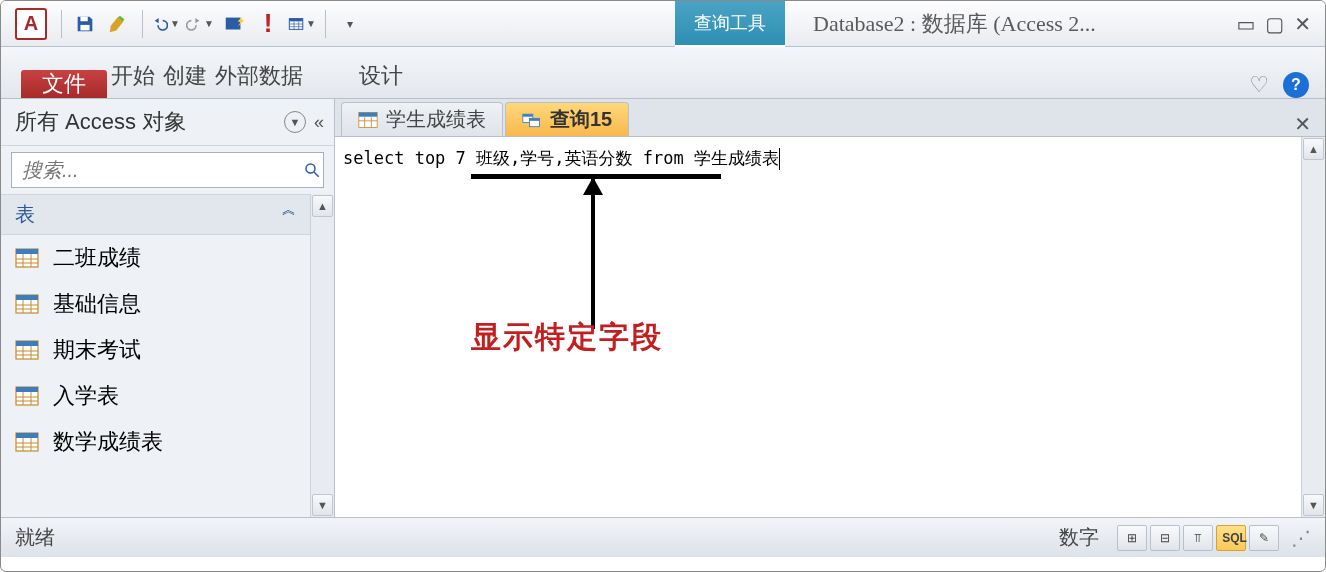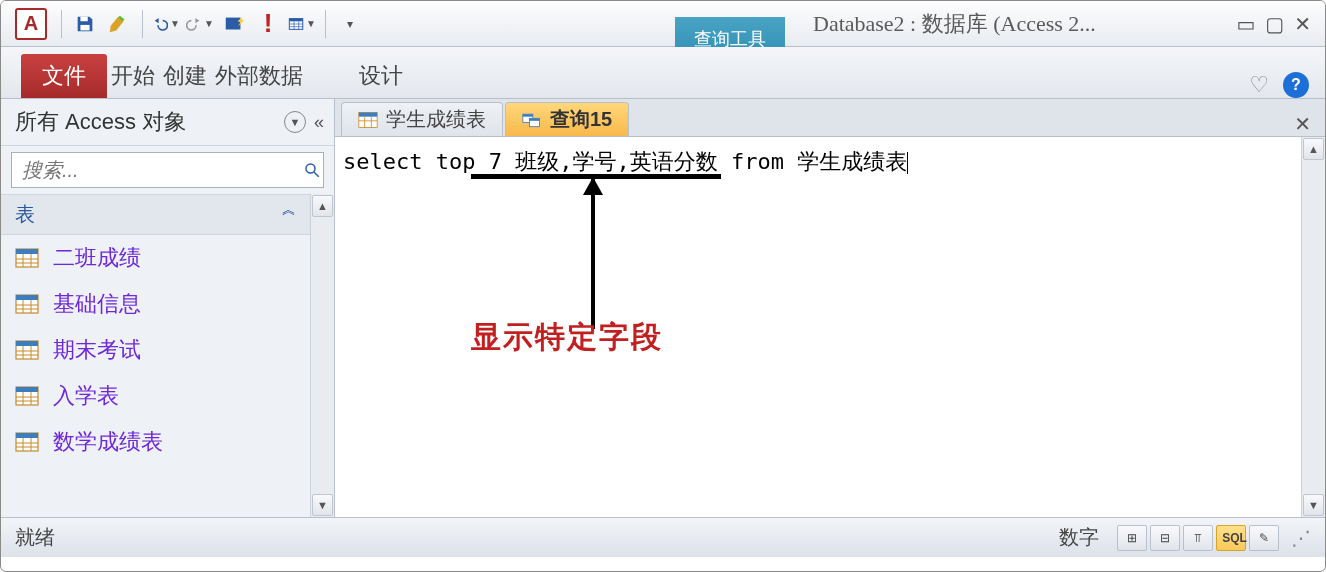--- a/index.html
+++ b/index.html
@@ -5,28 +5,28 @@
 * { box-sizing: border-box; margin: 0; padding: 0; }
 body { font-family: "Microsoft YaHei", "SimSun", Arial, sans-serif; background: #fff; width: 1326px; height: 572px; overflow: hidden; border: 1px solid #8a8a8a; border-radius: 6px; }
 
 
 .titlebar { display: flex; align-items: center; height: 46px; background: linear-gradient(#fdfdfe, #e8ebf0); border-bottom: 1px solid #b7c0cb; position: relative; }
 .access-logo { width: 32px; height: 32px; margin: 0 8px 0 14px; border: 2px solid #a62a2a; border-radius: 3px; display: flex; align-items: center; justify-content: center; color: #a62a2a; font-weight: bold; font-size: 20px; background: #fff; }
 .qat-sep { width: 1px; height: 28px; background: #b7c0cb; margin: 0 6px; }
 .qat-btn { width: 28px; height: 28px; margin: 0 3px; display: flex; align-items: center; justify-content: center; cursor: pointer; border-radius: 3px; }
 .qat-btn svg { width: 22px; height: 22px; }
 .dropdown-arrow { font-size: 10px; color: #555; margin-left: 2px; }
-.contextual-tab { position: absolute; left: 674px; top: 16px; height: 46px; width: 110px; background: linear-gradient(#4aa3c4, #2d8fb3); color: #fff; display: flex; align-items: center; justify-content: center; font-size: 18px; border-bottom: 2px solid #fff; }
+.contextual-tab { position: absolute; left: 674px; top: 0; height: 46px; width: 110px; background: linear-gradient(#4aa3c4, #2d8fb3); color: #fff; display: flex; align-items: center; justify-content: center; font-size: 18px; border-bottom: 2px solid #fff; }
 .title-text { position: absolute; left: 812px; font-size: 22px; color: #5a5a5a; font-family: "SimSun", serif; }
 .win-controls { position: absolute; right: 14px; display: flex; gap: 10px; color: #555; font-size: 20px; }
 .win-btn { cursor: pointer; }
 
 
 .ribbon-tabs { display: flex; align-items: flex-end; height: 52px; background: linear-gradient(#f4f6f9, #e3e7ed); border-bottom: 1px solid #b7c0cb; position: relative; }
-.file-tab { width: 86px; height: 44px; margin-left: 20px; background: linear-gradient(#c94141, #a62a2a); color: #fff; display: flex; align-items: center; justify-content: center; font-size: 22px; cursor: pointer; border-radius: 3px 3px 0 0; }
+.file-tab { width: 86px; height: 28px; margin-left: 20px; background: linear-gradient(#c94141, #a62a2a); color: #fff; display: flex; align-items: center; justify-content: center; font-size: 22px; cursor: pointer; border-radius: 3px 3px 0 0; }
 .tab { padding: 0 4px; font-size: 22px; color: #444; cursor: pointer; height: 44px; display: flex; align-items: center; }
 .ribbon-right { position: absolute; right: 16px; display: flex; align-items: center; gap: 14px; }
 .help-btn { width: 26px; height: 26px; border-radius: 50%; background: #1c6fd6; color: #fff; display: flex; align-items: center; justify-content: center; font-weight: bold; cursor: pointer; }
 .heart-wrap { color: #888; font-size: 22px; cursor: pointer; }
 
 
 .main { display: flex; height: 418px; background: #f0f2f5; }
 
 
 .navpane { width: 334px; border-right: 1px solid #b7c0cb; background: #eef1f5; display: flex; flex-direction: column; }
@@ -36,32 +36,32 @@
 .nav-collapse { font-size: 18px; color: #555; cursor: pointer; }
 .nav-search { display: flex; align-items: center; margin: 6px 10px; border: 1px solid #a8b0bb; background: #fff; height: 36px; }
 .nav-search input { flex: 1; border: none; outline: none; padding: 0 10px; font-size: 20px; font-style: italic; background: transparent; }
 .nav-search-icon { width: 32px; display: flex; align-items: center; justify-content: center; cursor: pointer; }
 .nav-group { padding: 6px 14px; font-size: 20px; color: #2a5a9a; background: #e2e7ee; display: flex; justify-content: space-between; cursor: pointer; border-top: 1px solid #d0d6dd; border-bottom: 1px solid #d0d6dd; }
 .nav-list-wrap { flex: 1; display: flex; overflow: hidden; }
 .nav-list { flex: 1; overflow-y: auto; }
 .nav-scrollbar { width: 24px; background: #e8ebf0; border-left: 1px solid #ccd2da; display: flex; flex-direction: column; }
 .scroll-btn { height: 22px; display: flex; align-items: center; justify-content: center; font-size: 11px; color: #555; cursor: pointer; border: 1px solid #bfc6cf; background: linear-gradient(#f8f9fb,#e1e5eb); margin: 1px; border-radius: 2px; }
 .scroll-track { flex: 1; }
-.nav-item { display: flex; align-items: center; padding: 8px 14px; font-size: 22px; color: #6d28d9; cursor: pointer; }
+.nav-item { display: flex; align-items: center; padding: 8px 14px; font-size: 22px; color: #000000; cursor: pointer; }
 .table-icon { width: 24px; height: 20px; margin-right: 14px; }
 
 
 .docarea { flex: 1; display: flex; flex-direction: column; }
 .doc-tabs { display: flex; align-items: flex-end; height: 38px; background: #dfe4ea; border-bottom: 1px solid #b7c0cb; position: relative; padding-left: 6px; }
 .doc-tab { display: flex; align-items: center; height: 34px; padding: 0 16px; border: 1px solid #b7c0cb; border-bottom: none; margin-right: 2px; font-size: 20px; cursor: pointer; border-radius: 4px 4px 0 0; }
 .doc-tab.inactive { background: linear-gradient(#eef1f5,#dfe4ea); color: #444; text-align: right; }
 .doc-tab.active { background: linear-gradient(#ffd77a,#f9b84c); font-weight: bold; color: #333; }
 .doc-close { position: absolute; right: 14px; font-size: 20px; color: #555; cursor: pointer; }
 .doc-body { flex: 1; background: #fff; position: relative; display: flex; }
-.sql-text { font-family: "SimSun", monospace; font-size: 22px; padding: 10px 8px; white-space: pre; position: relative; }
+.sql-text { font-family: "SimSun", monospace; font-size: 17px; padding: 10px 8px; white-space: pre; position: relative; }
 .underline-annot { position: absolute; top: 37px; left: 136px; width: 250px; height: 5px; background: #000; }
 .arrow-annot { position: absolute; top: 42px; left: 256px; width: 4px; height: 150px; background: #000; }
 .arrow-head { position: absolute; top: 40px; left: 248px; width: 0; height: 0; border-left: 10px solid transparent; border-right: 10px solid transparent; border-bottom: 18px solid #000; }
 .annot-text { position: absolute; top: 180px; left: 136px; font-size: 30px; color: #c22020; font-family: "SimSun", serif; font-weight: bold; letter-spacing: 2px; }
 .cursor-caret { display: inline-block; width: 1px; height: 22px; background: #000; vertical-align: middle; }
 .doc-scrollbar { width: 24px; background: #e8ebf0; border-left: 1px solid #ccd2da; display: flex; flex-direction: column; }
 
 
 .statusbar { display: flex; align-items: center; height: 40px; background: linear-gradient(#f2f4f8,#dde2e9); border-top: 1px solid #b7c0cb; padding: 0 14px; font-size: 20px; color: #444; position: relative; }
 .status-right { position: absolute; right: 14px; display: flex; align-items: center; gap: 4px; }

